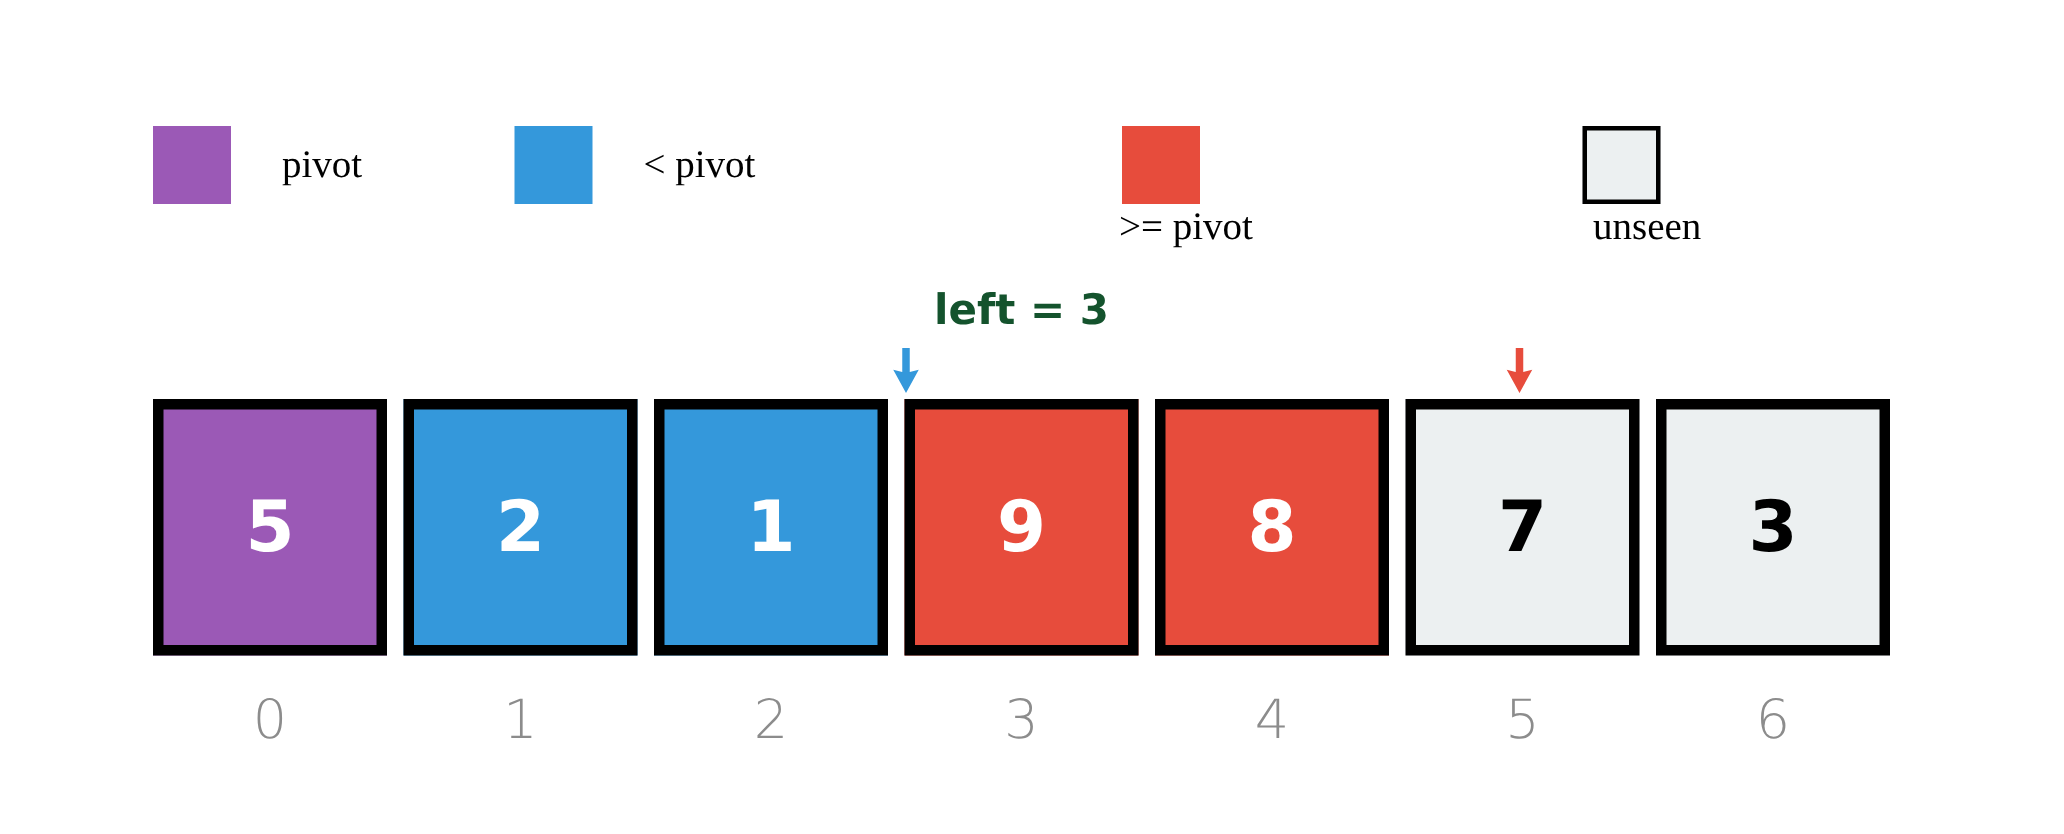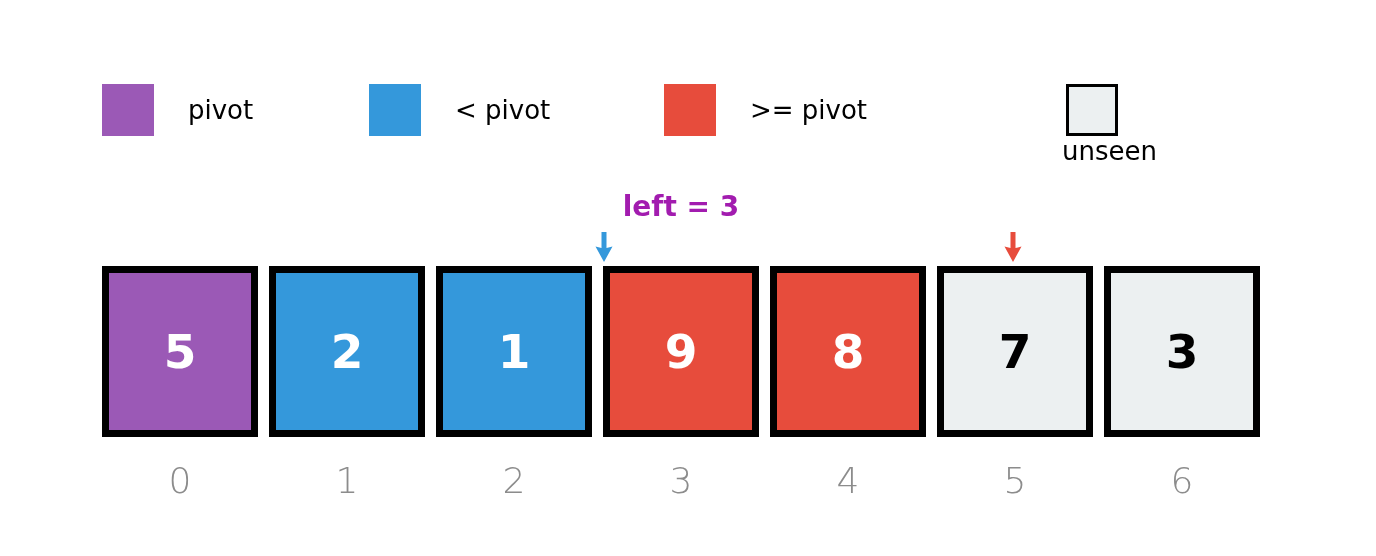--- a/index.html
+++ b/index.html
@@ -14,35 +14,36 @@
 
   
   .legend-item {
     position: absolute;
     top: 84px;
     height: 52px;
     display: flex;
     align-items: center;
   }
   .legend-item.li-0 { left: 102px; }
-  .legend-item.li-1 { left: 369px; }
-  .legend-item.li-2 { left: 664px; }
+  .legend-item.li-1 { left: 343px; }
+  .legend-item.li-2 { left: 712px; flex-direction: column; }
   .legend-item.li-3 { left: 1028px; flex-direction: column; }
   .swatch {
     width: 52px;
     height: 52px;
     box-sizing: border-box;
     flex: 0 0 auto;
   }
   .swatch.bordered { border: 3px solid #000000; }
   .legend-label {
     margin-left: 34px;
     font-size: 26px;
     color: #000000;
     white-space: nowrap;
+    font-family: Liberation Serif, serif;
   }
 
   
   .pointer-label {
     position: absolute;
     top: 190px;
     width: 156px;
     text-align: center;
     font-size: 28px;
     font-weight: bold;
@@ -101,21 +102,21 @@
   </div>
   <div class="legend-item li-2">
     <span class="swatch" style="background: rgb(231, 76, 60);"></span>
     <span class="legend-label">&gt;= pivot</span>
   </div>
   <div class="legend-item li-3">
     <span class="swatch bordered" style="background: rgb(236, 240, 241);"></span>
     <span class="legend-label">unseen</span>
   </div>
 
-  <div class="pointer-label left-ptr" style="color: #a21caf;">left = 3</div>
+  <div class="pointer-label left-ptr" style="color: #14532d;">left = 3</div>
 
   <svg class="pointer-arrow left-arrow" viewBox="0 0 18 30">
     <path d="M6.5 0 L11.5 0 L11.5 16 L17.5 14.5 L9 30 L0.5 14.5 L6.5 16 Z" style="fill: rgb(52, 152, 219);"></path>
   </svg>
   <svg class="pointer-arrow right-arrow" viewBox="0 0 18 30">
     <path d="M6.5 0 L11.5 0 L11.5 16 L17.5 14.5 L9 30 L0.5 14.5 L6.5 16 Z" style="fill: rgb(231, 76, 60);"></path>
   </svg>
 
   <div class="cell" style="--i: 0; background: rgb(155, 89, 182); color: rgb(255, 255, 255); border-color: rgb(0, 0, 0);">5</div>
   <div class="cell" style="--i: 1; background: rgb(52, 152, 219); color: rgb(255, 255, 255); border-color: rgb(0, 0, 0);">2</div>

